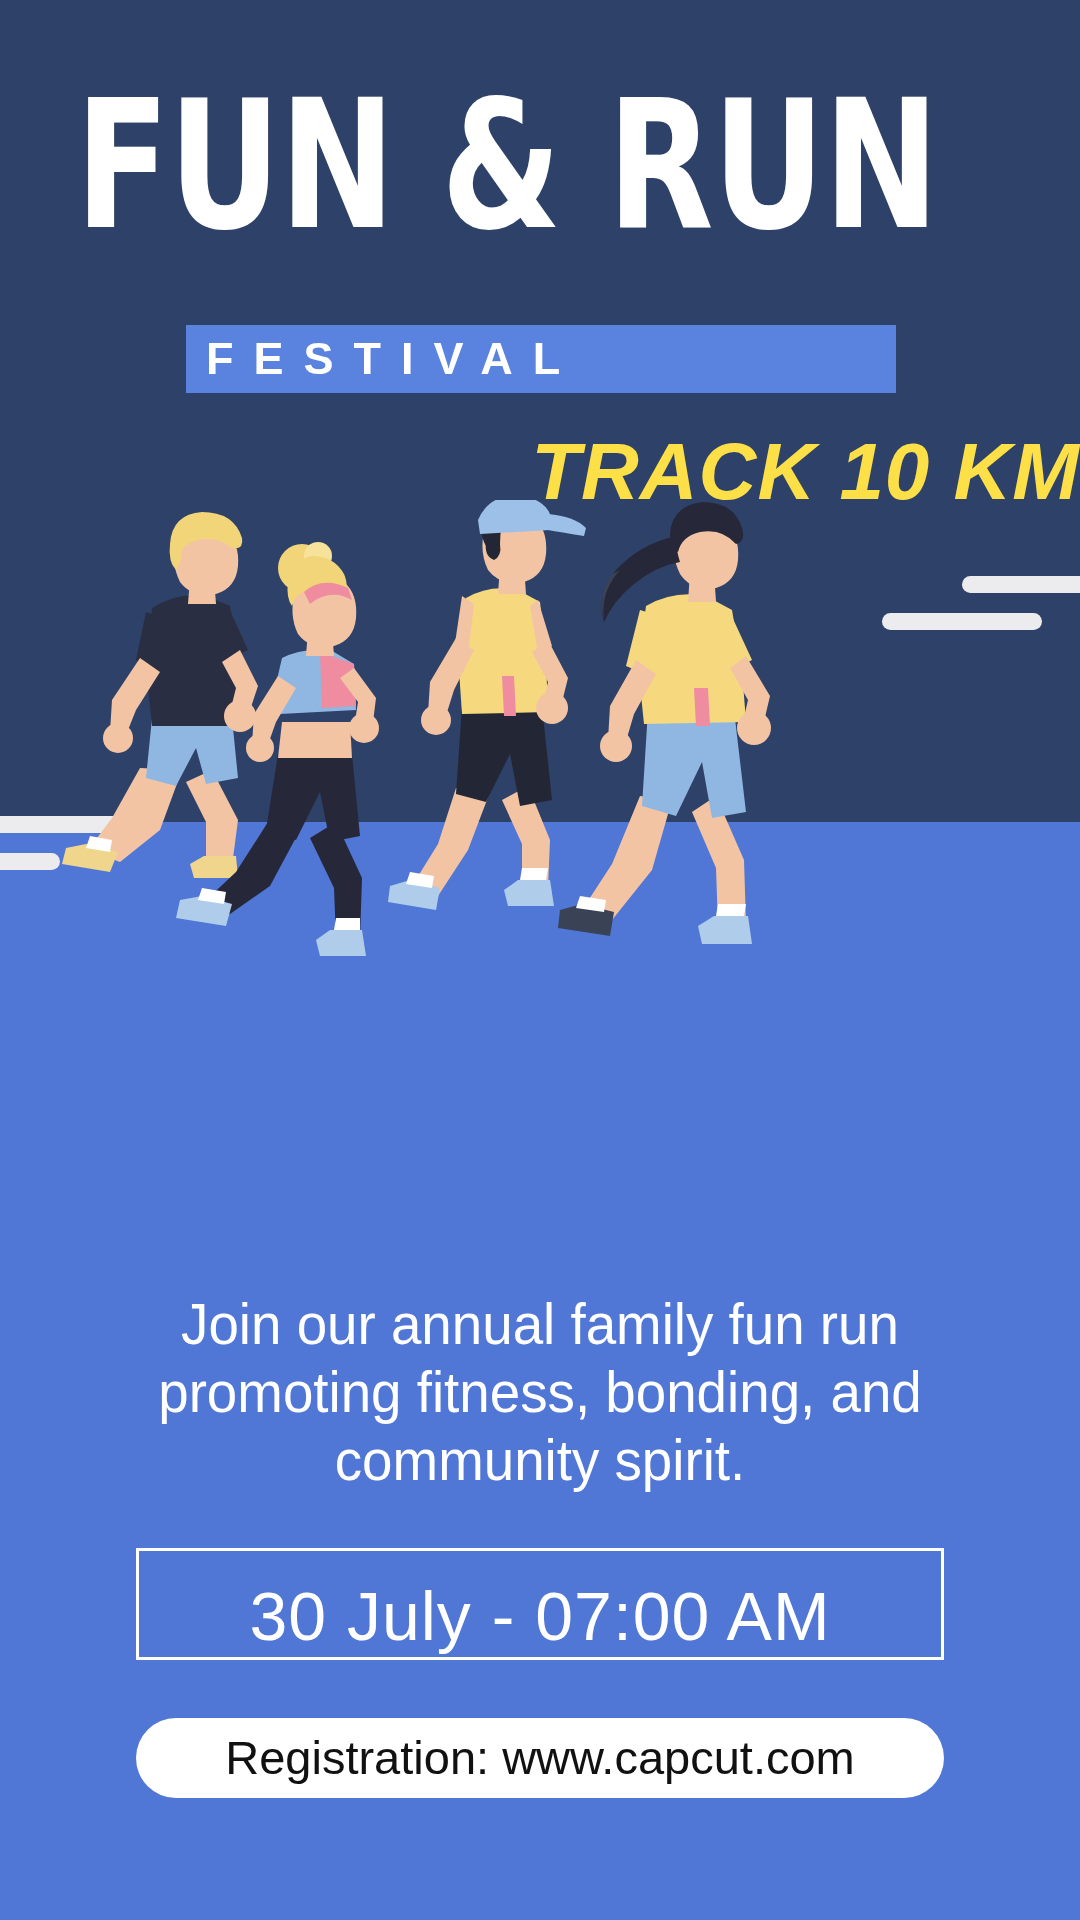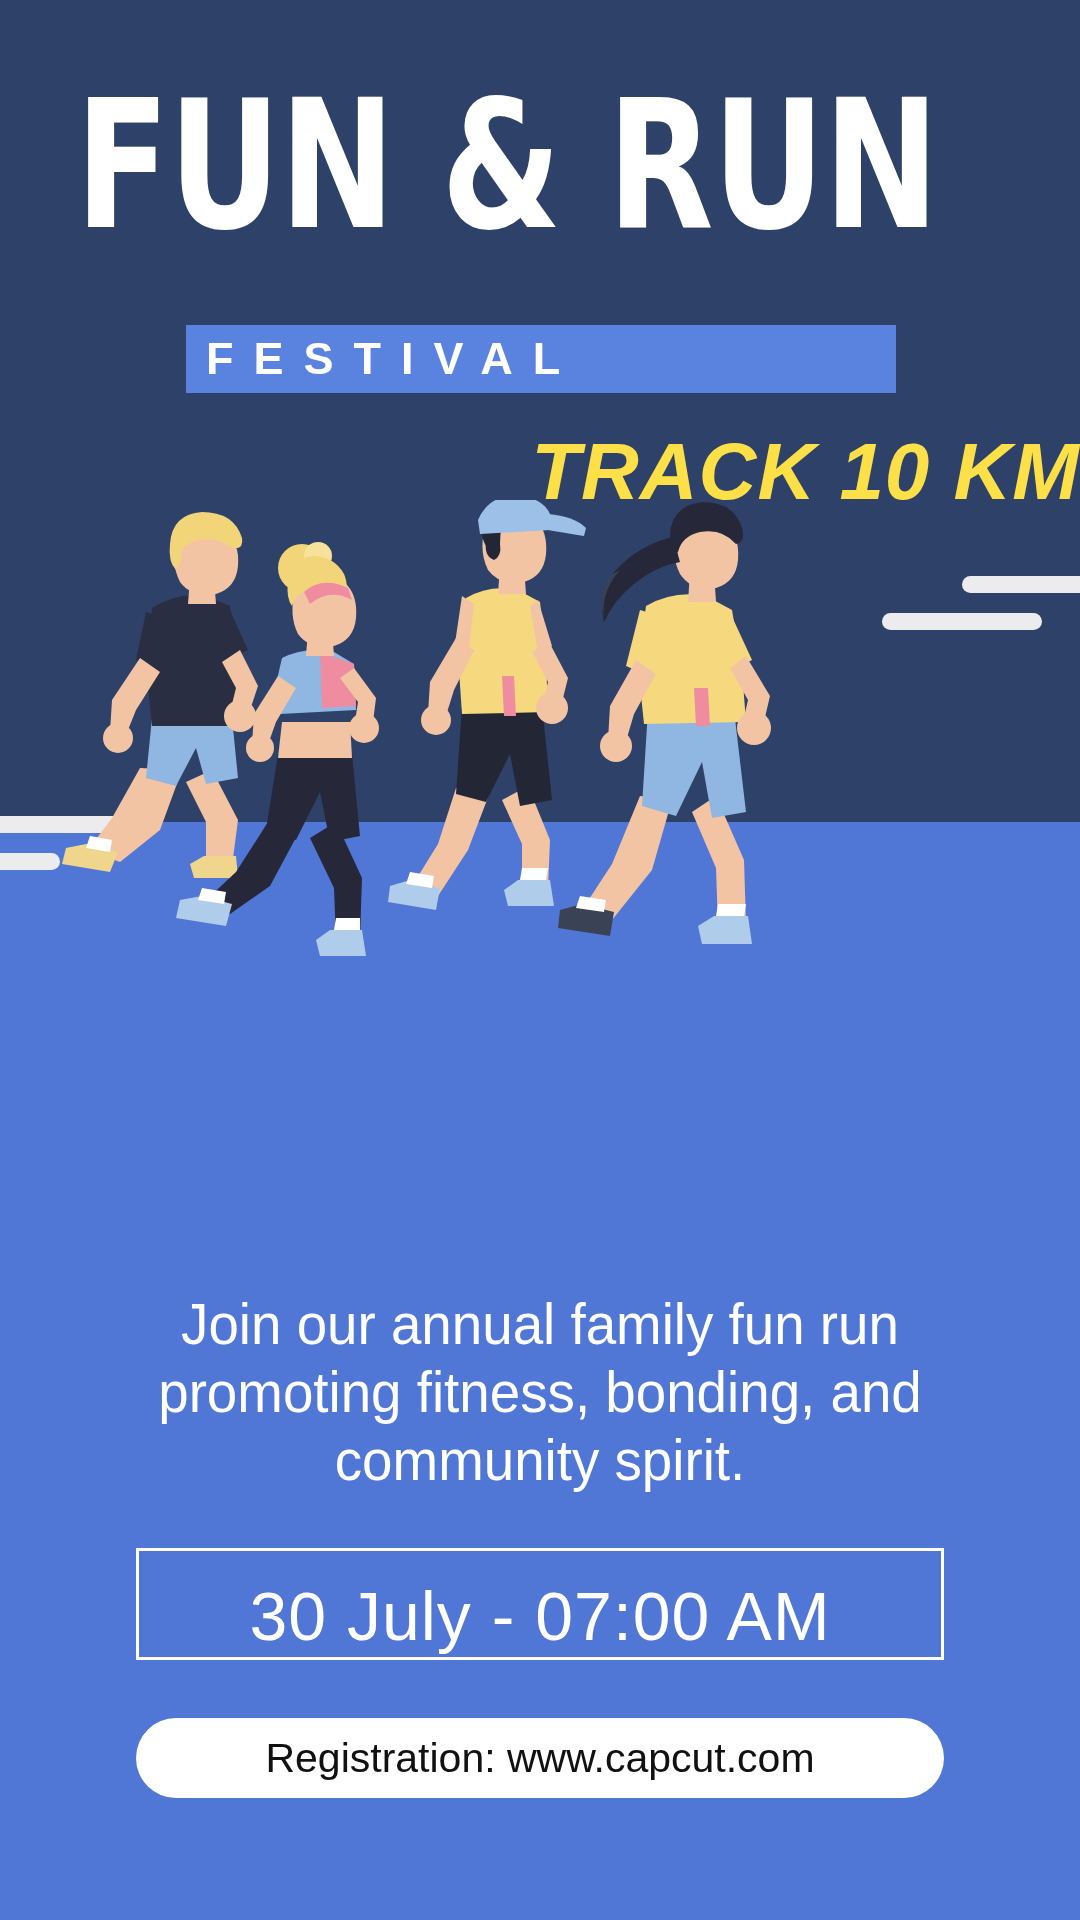--- a/index.html
+++ b/index.html
@@ -113,21 +113,21 @@
     background:#FFFFFF;
     border-radius:40px;
   }
   .cta-text{
     position:absolute;left:136px;top:1718px;
     width:808px;height:80px;
     line-height:80px;
     color:#111111;
     text-align:center;
     font-family:"Liberation Sans Narrow","Liberation Sans",sans-serif;
-    font-size:41px;
+    font-size:47px;
     font-weight:400;
     white-space:nowrap;
   }
 </style>
 </head>
 <body>
 
 <div class="poster">
 
   <div class="bg-top"></div>

